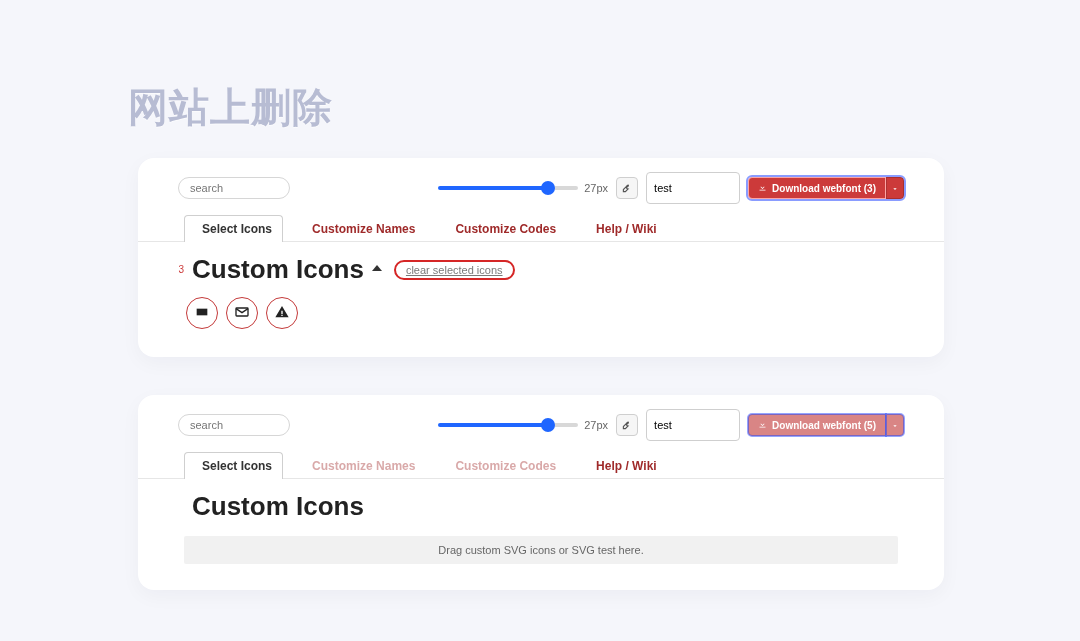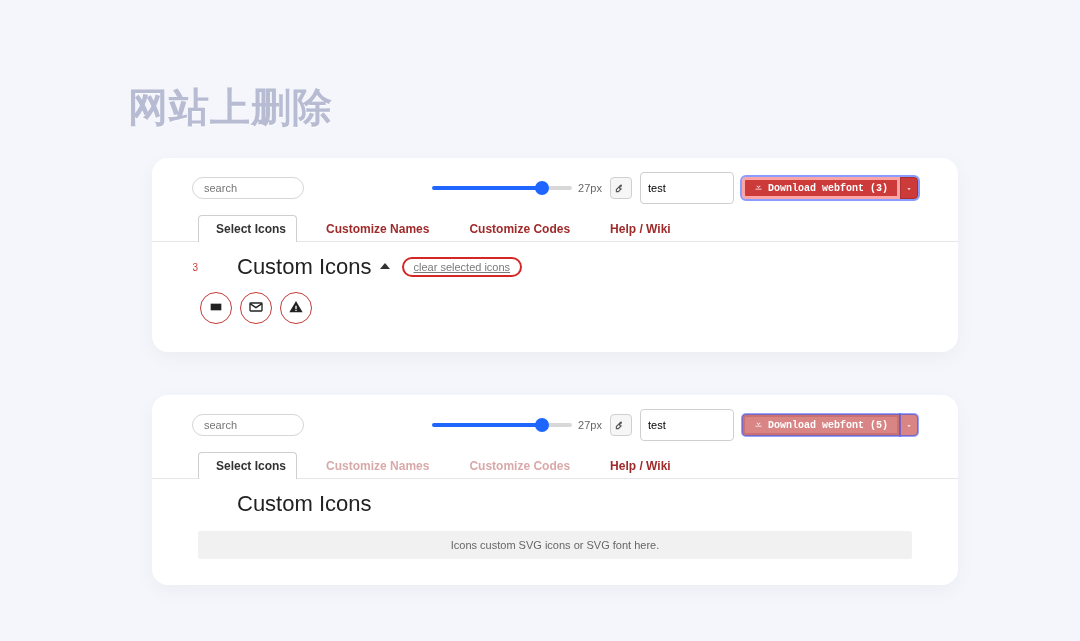--- a/index.html
+++ b/index.html
@@ -16,21 +16,21 @@
     top: 80px;
     left: 128px;
     font-size: 40px;
     font-weight: 800;
     color: #b7bcd3;
     letter-spacing: 1px;
     text-shadow: 0 1px 0 rgba(255,255,255,.6);
   }
   .card {
     position: absolute;
-    left: 152px;
+    left: 138px;
     width: 806px;
     background: #fff;
     border-radius: 16px;
     box-shadow: 0 6px 20px rgba(30,30,60,.04);
     padding-bottom: 18px;
   }
   .card.first { top: 158px; }
   .card.second { top: 395px; }
 
   .toolbar {
@@ -97,26 +97,26 @@
     font-size: 11px;
     outline: none;
   }
   .download-group {
     display: flex;
   }
   .download-btn {
     height: 22px;
     background: #cc3a3a;
     color: #fff;
-    border: 3px solid #fca5a5;
+    border: 1px solid #fca5a5;
     border-radius: 4px 0 0 4px;
     padding: 0 9px;
     font-size: 10px;
     font-weight: 700;
-    display: flex; align-items: center; gap: 5px; font-family: Liberation Mono, monospace;
+    display: flex; align-items: center; gap: 5px;
   }
   .download-btn.faded { background: #d98585; border-color: #c97272; outline: 2px solid rgba(60,90,255,.55); outline-offset:-1px; }
   .download-caret {
     height: 22px; width: 18px;
     background: #cc3a3a;
     border: 1px solid #a92f2f;
     border-left: 1px solid rgba(0,0,0,.15);
     border-radius: 0 4px 4px 0;
     display:flex;align-items:center;justify-content:center;
     color:#fff;
@@ -157,24 +157,23 @@
     align-items: center;
     gap: 8px;
     padding: 12px 36px 4px 36px;
   }
   .count-badge {
     font-size: 10px;
     color: #cc3a3a;
     width: 10px; text-align:right;
   }
   .section-title {
-    font-size: 22px;
-    font-weight: 400;
+    font-size: 26px;
+    font-weight: 700;
     color: #222;
-    margin-left: 31px;
   }
   .caret-up {
     width:0;height:0;
     border-left:5px solid transparent;
     border-right:5px solid transparent;
     border-bottom:6px solid #333;
     display:inline-block;
     margin: 0 2px 3px 0;
   }
   .clear-pill {
@@ -337,14 +336,14 @@
     <div class="tab active">Select Icons</div>
     <div class="tab dim">Customize Names</div>
     <div class="tab dim">Customize Codes</div>
     <div class="tab">Help / Wiki</div>
   </div>
 
   <div class="section-row" style="padding-left:54px;">
     <span class="section-title">Custom Icons</span>
   </div>
 
-  <div class="dropzone">Icons custom SVG icons or SVG font here.</div>
+  <div class="dropzone">Drag custom SVG icons or SVG test here.</div>
 </div>
 
 </body></html>

